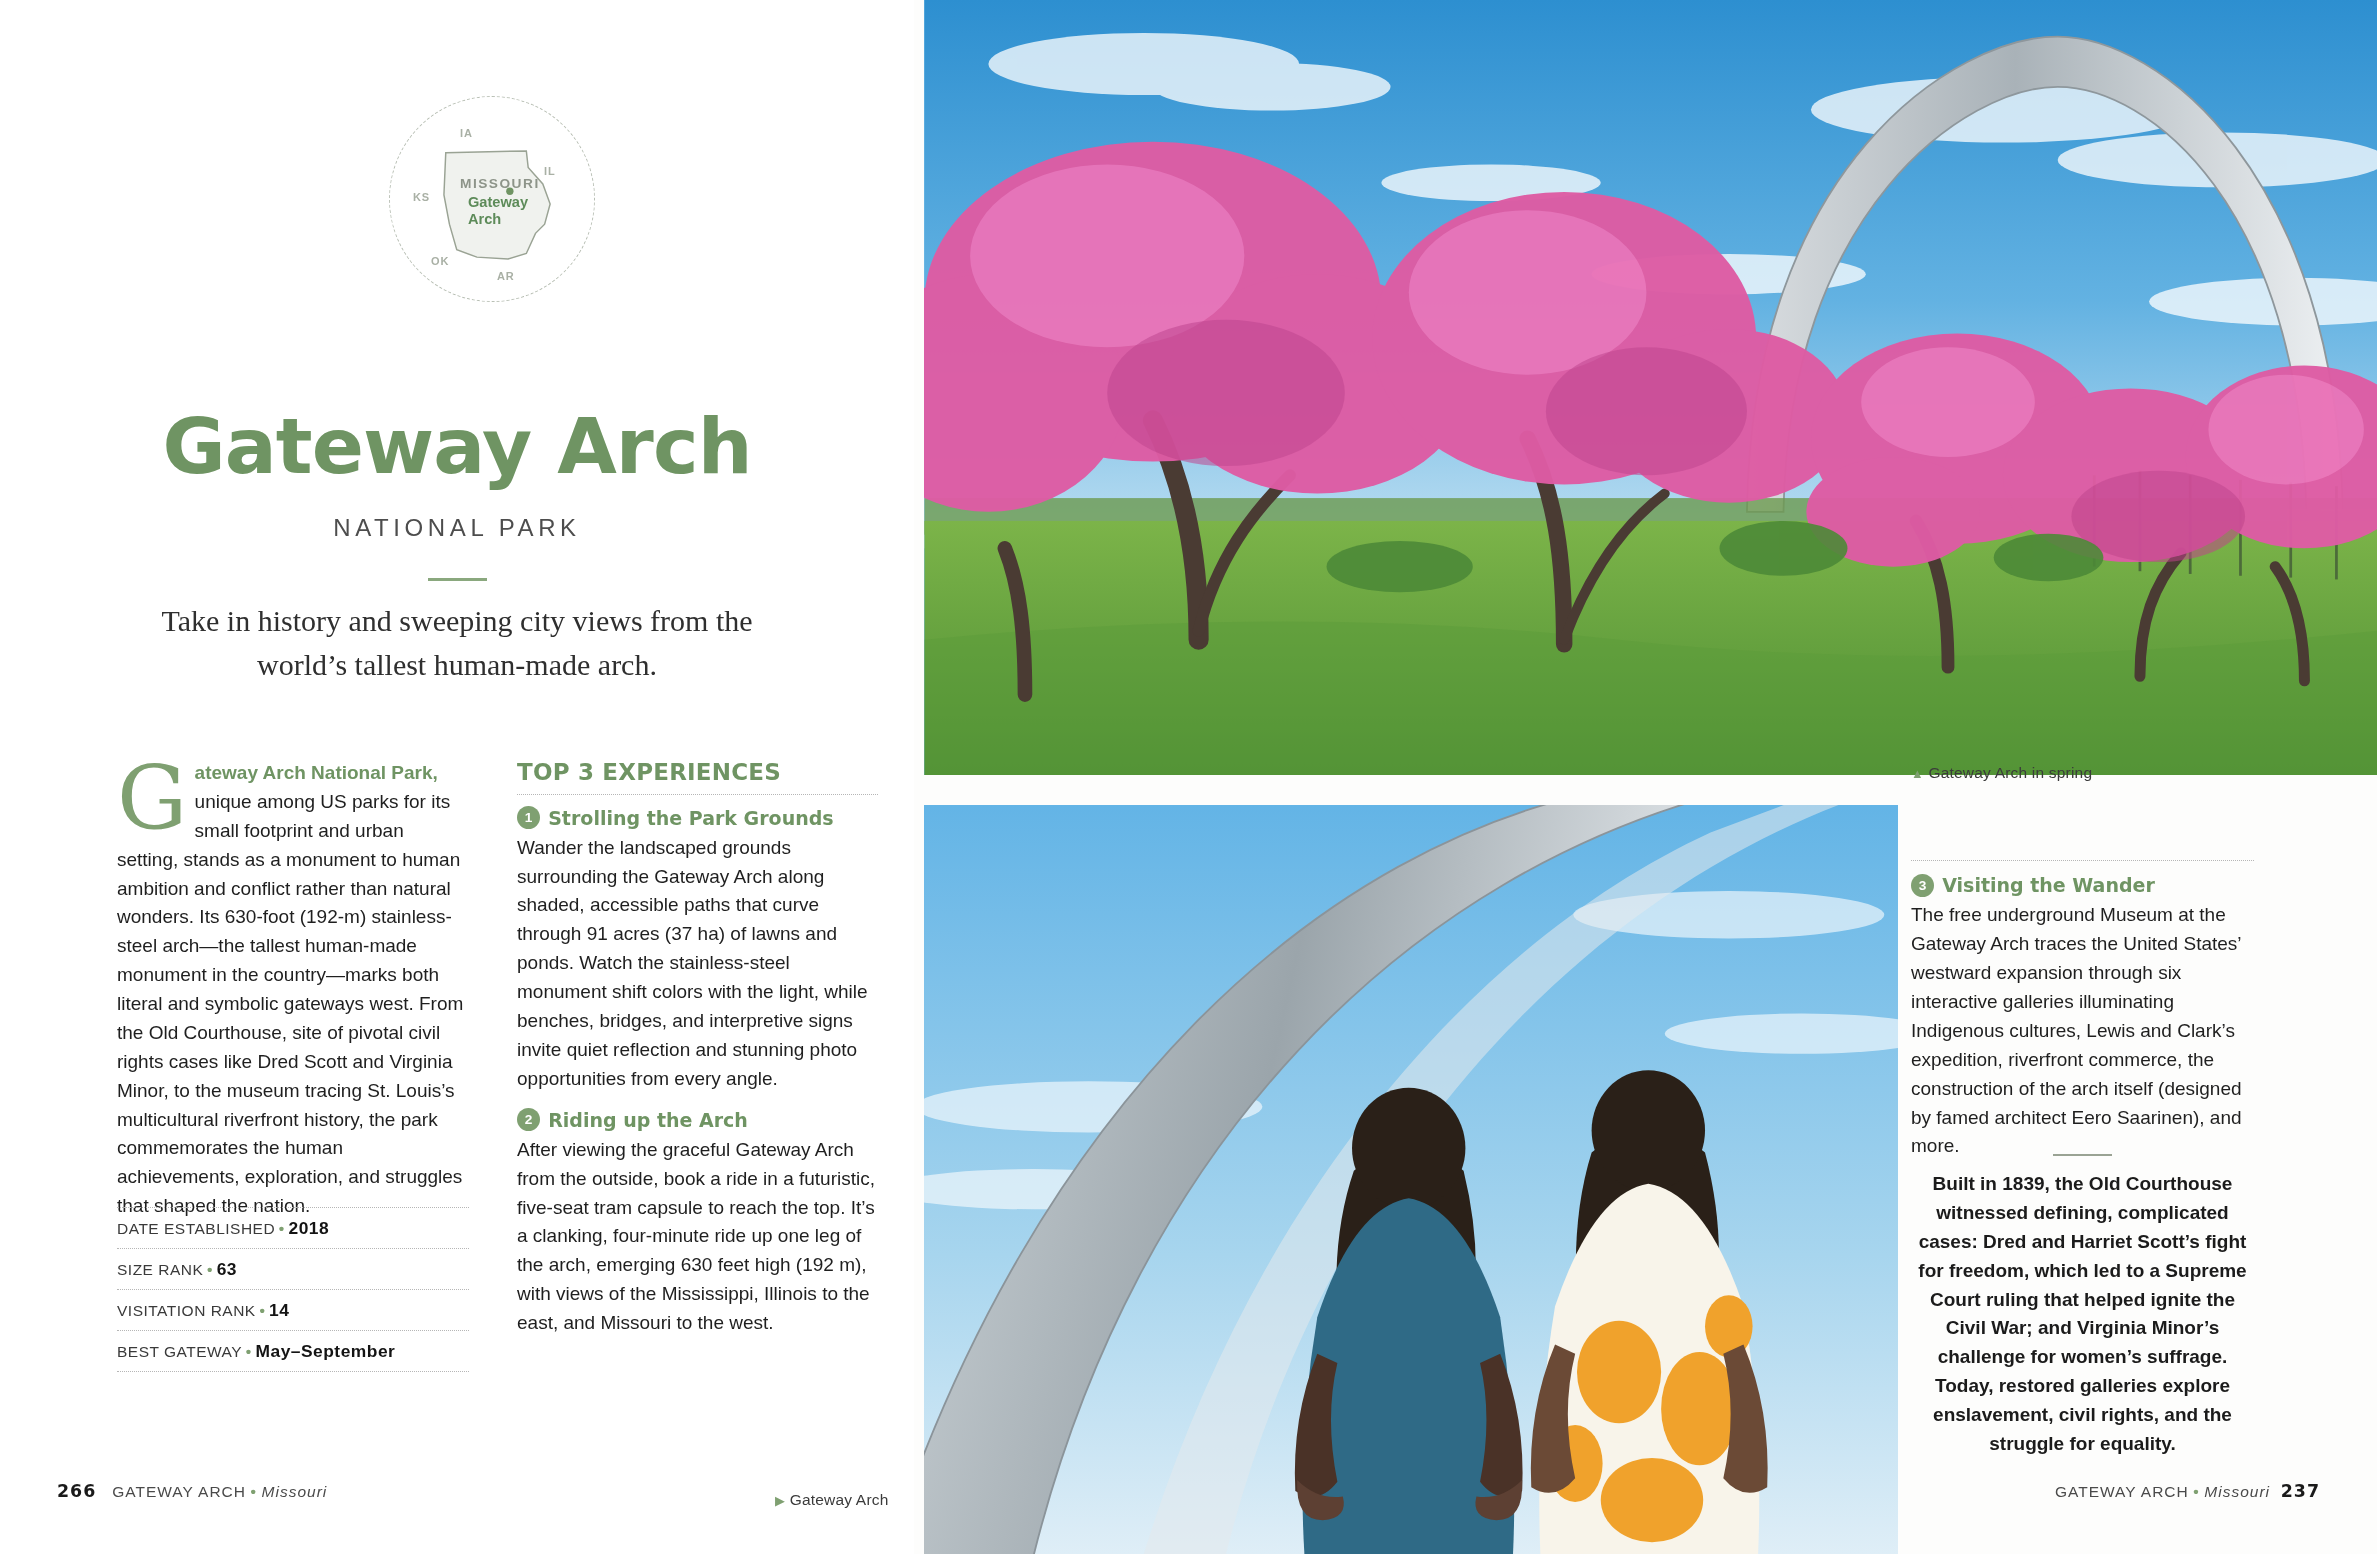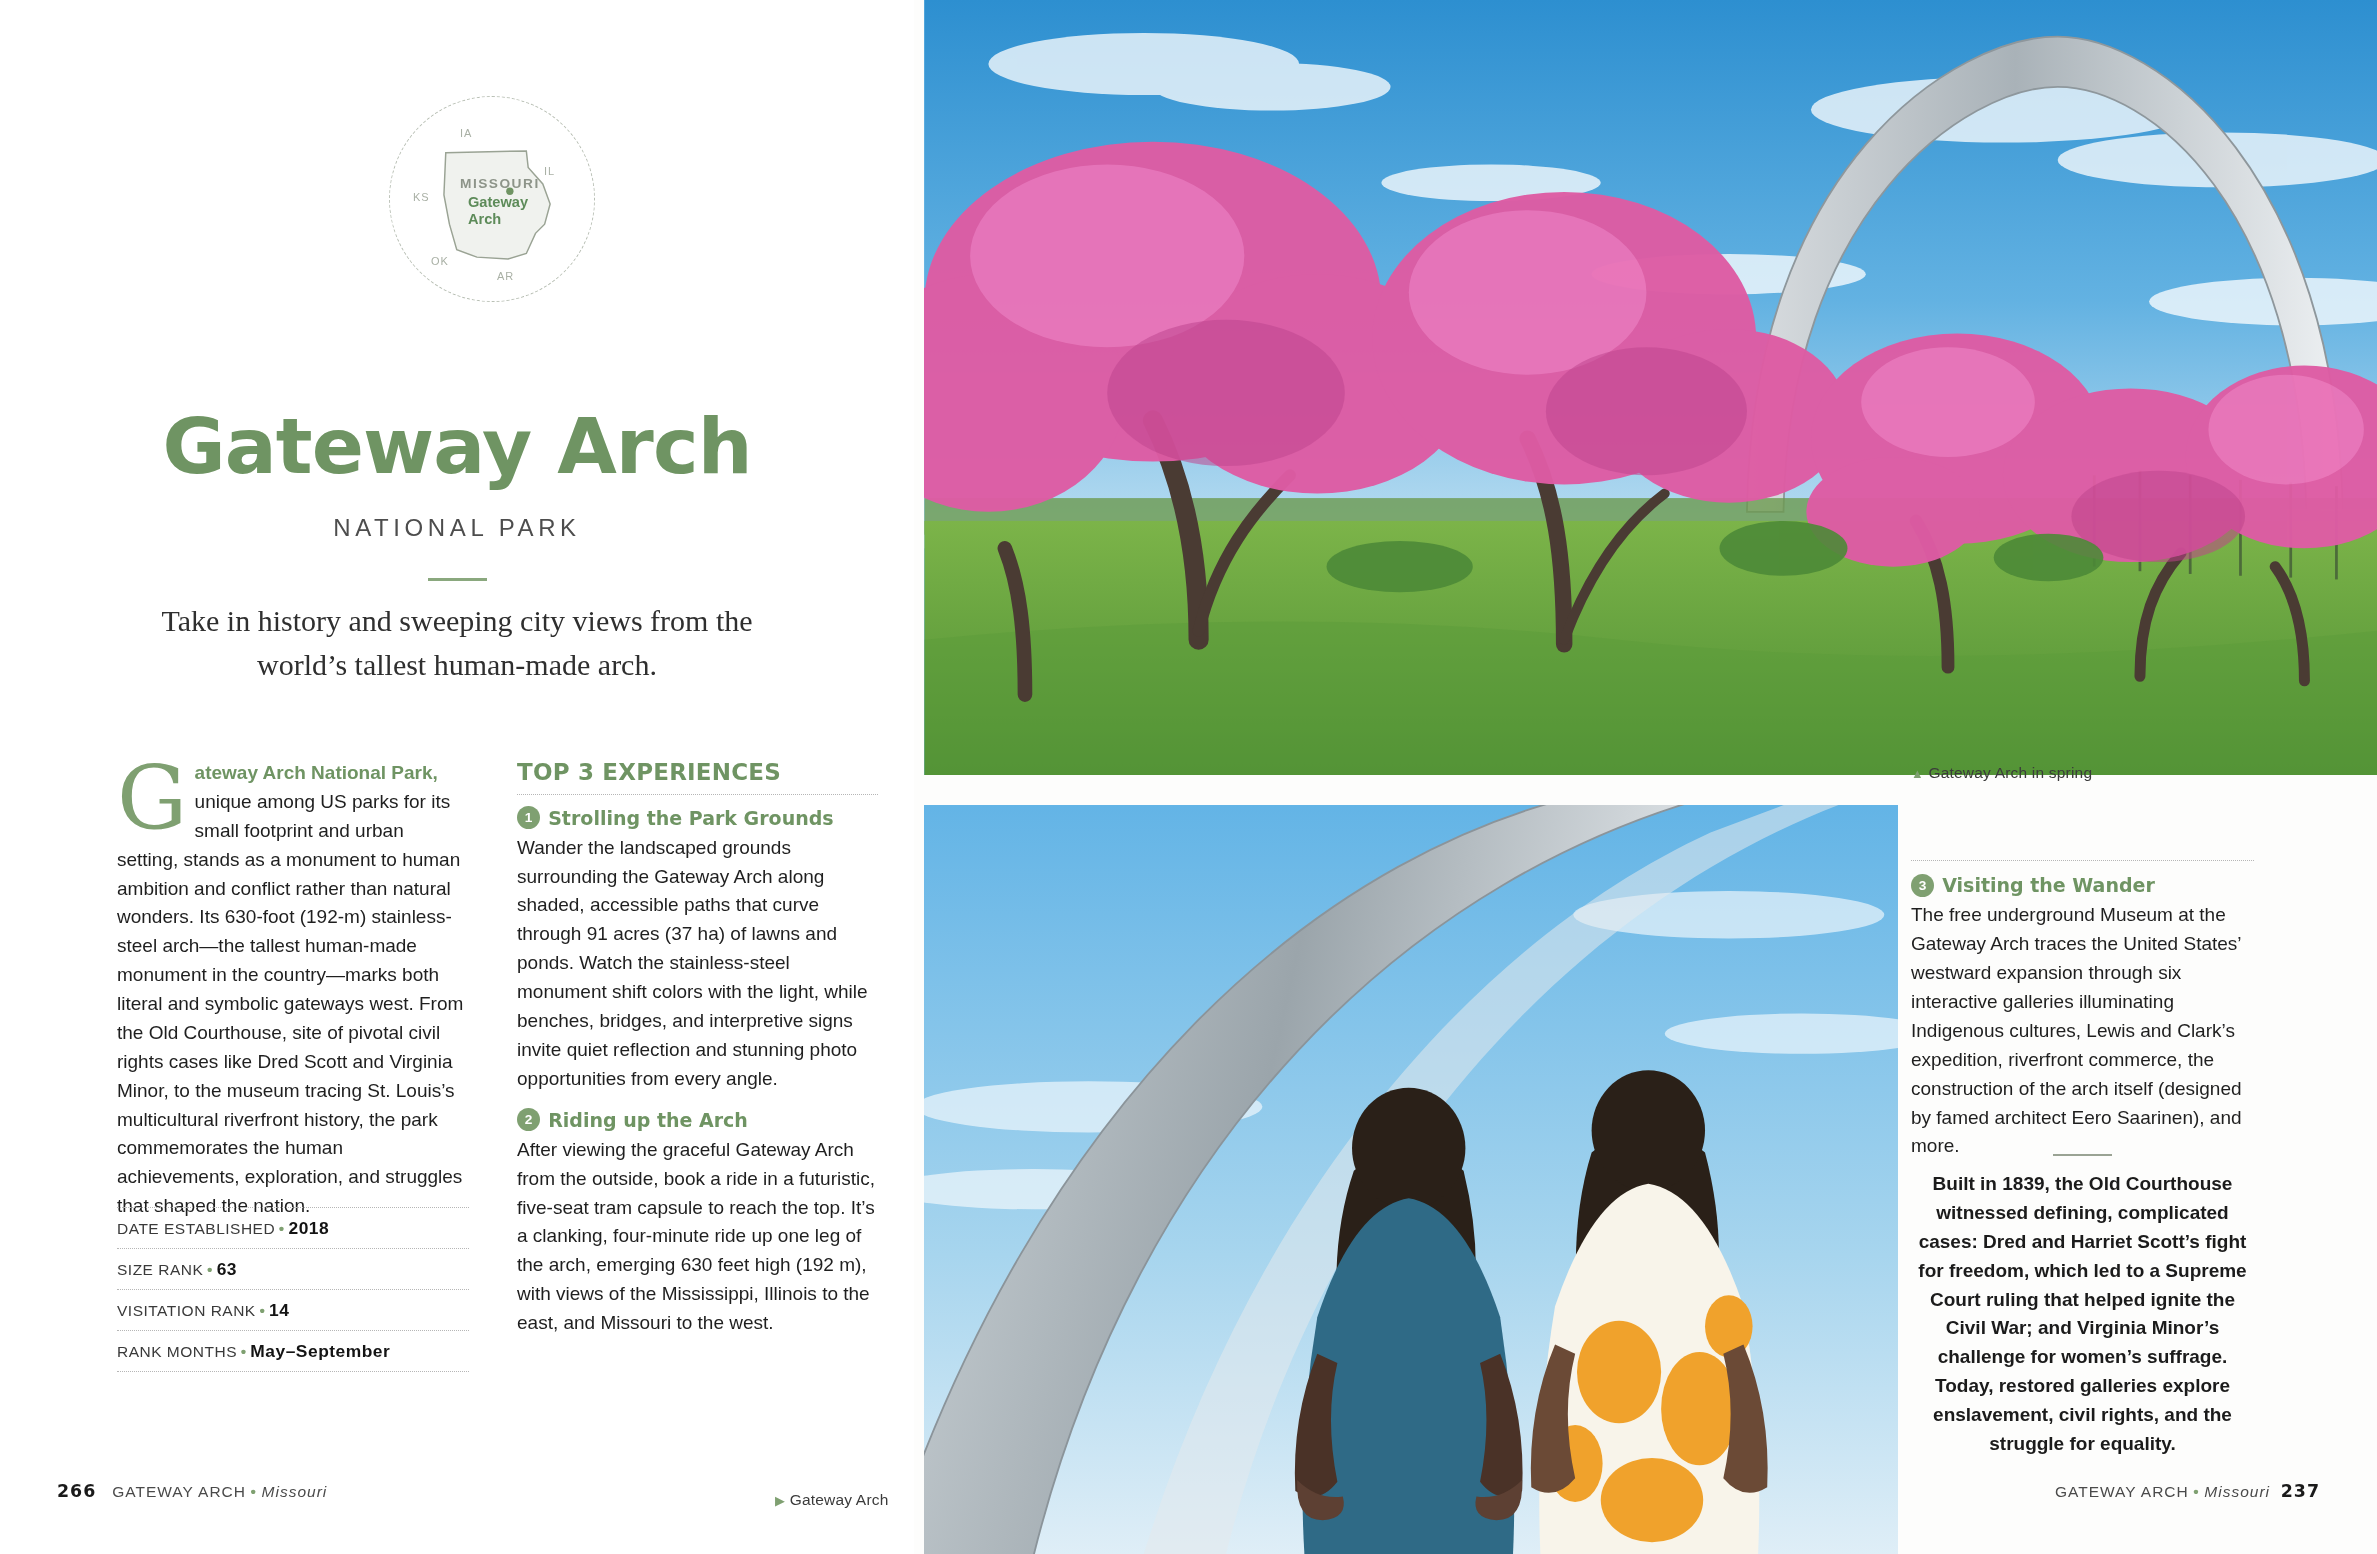--- a/index.html
+++ b/index.html
@@ -59,21 +59,21 @@
     font-size: 14.6px;
     font-weight: 700;
     color: #5d8b59;
     line-height: 1.15;
   }
   .loc-abbr {
     position: absolute;
     font-size: 11px;
     color: #a9b0a5;
     letter-spacing: 0.9px;
-    font-weight: 400;
+    font-weight: 700;
   }
 
   
   .title {
     position: absolute;
     left: 0; top: 402px;
     width: 914px;
     text-align: center;
     font-family: "DejaVu Sans", sans-serif;
     font-size: 77px;
@@ -310,21 +310,21 @@
       <div class="fact">
         <span>DATE ESTABLISHED</span><span class="dot">•</span><b>2018</b>
       </div>
       <div class="fact">
         <span>SIZE RANK</span><span class="dot">•</span><b>63</b>
       </div>
       <div class="fact">
         <span>VISITATION RANK</span><span class="dot">•</span><b>14</b>
       </div>
       <div class="fact">
-        <span>RANK MONTHS</span><span class="dot">•</span><b>May–September</b>
+        <span>BEST GATEWAY</span><span class="dot">•</span><b>May–September</b>
       </div>
     </div>
 
     <div class="col-mid">
       <div class="sec-head">TOP 3 EXPERIENCES</div>
       <div class="sec-rule"></div>
 
       <div class="exp">
         <div class="exp-head">
           <div class="num">1</div>

